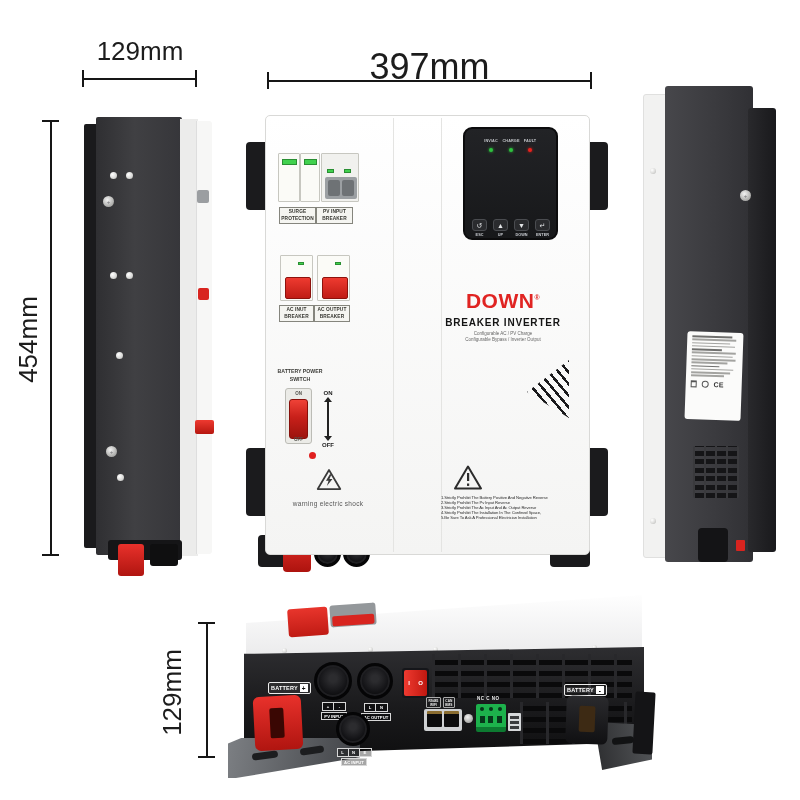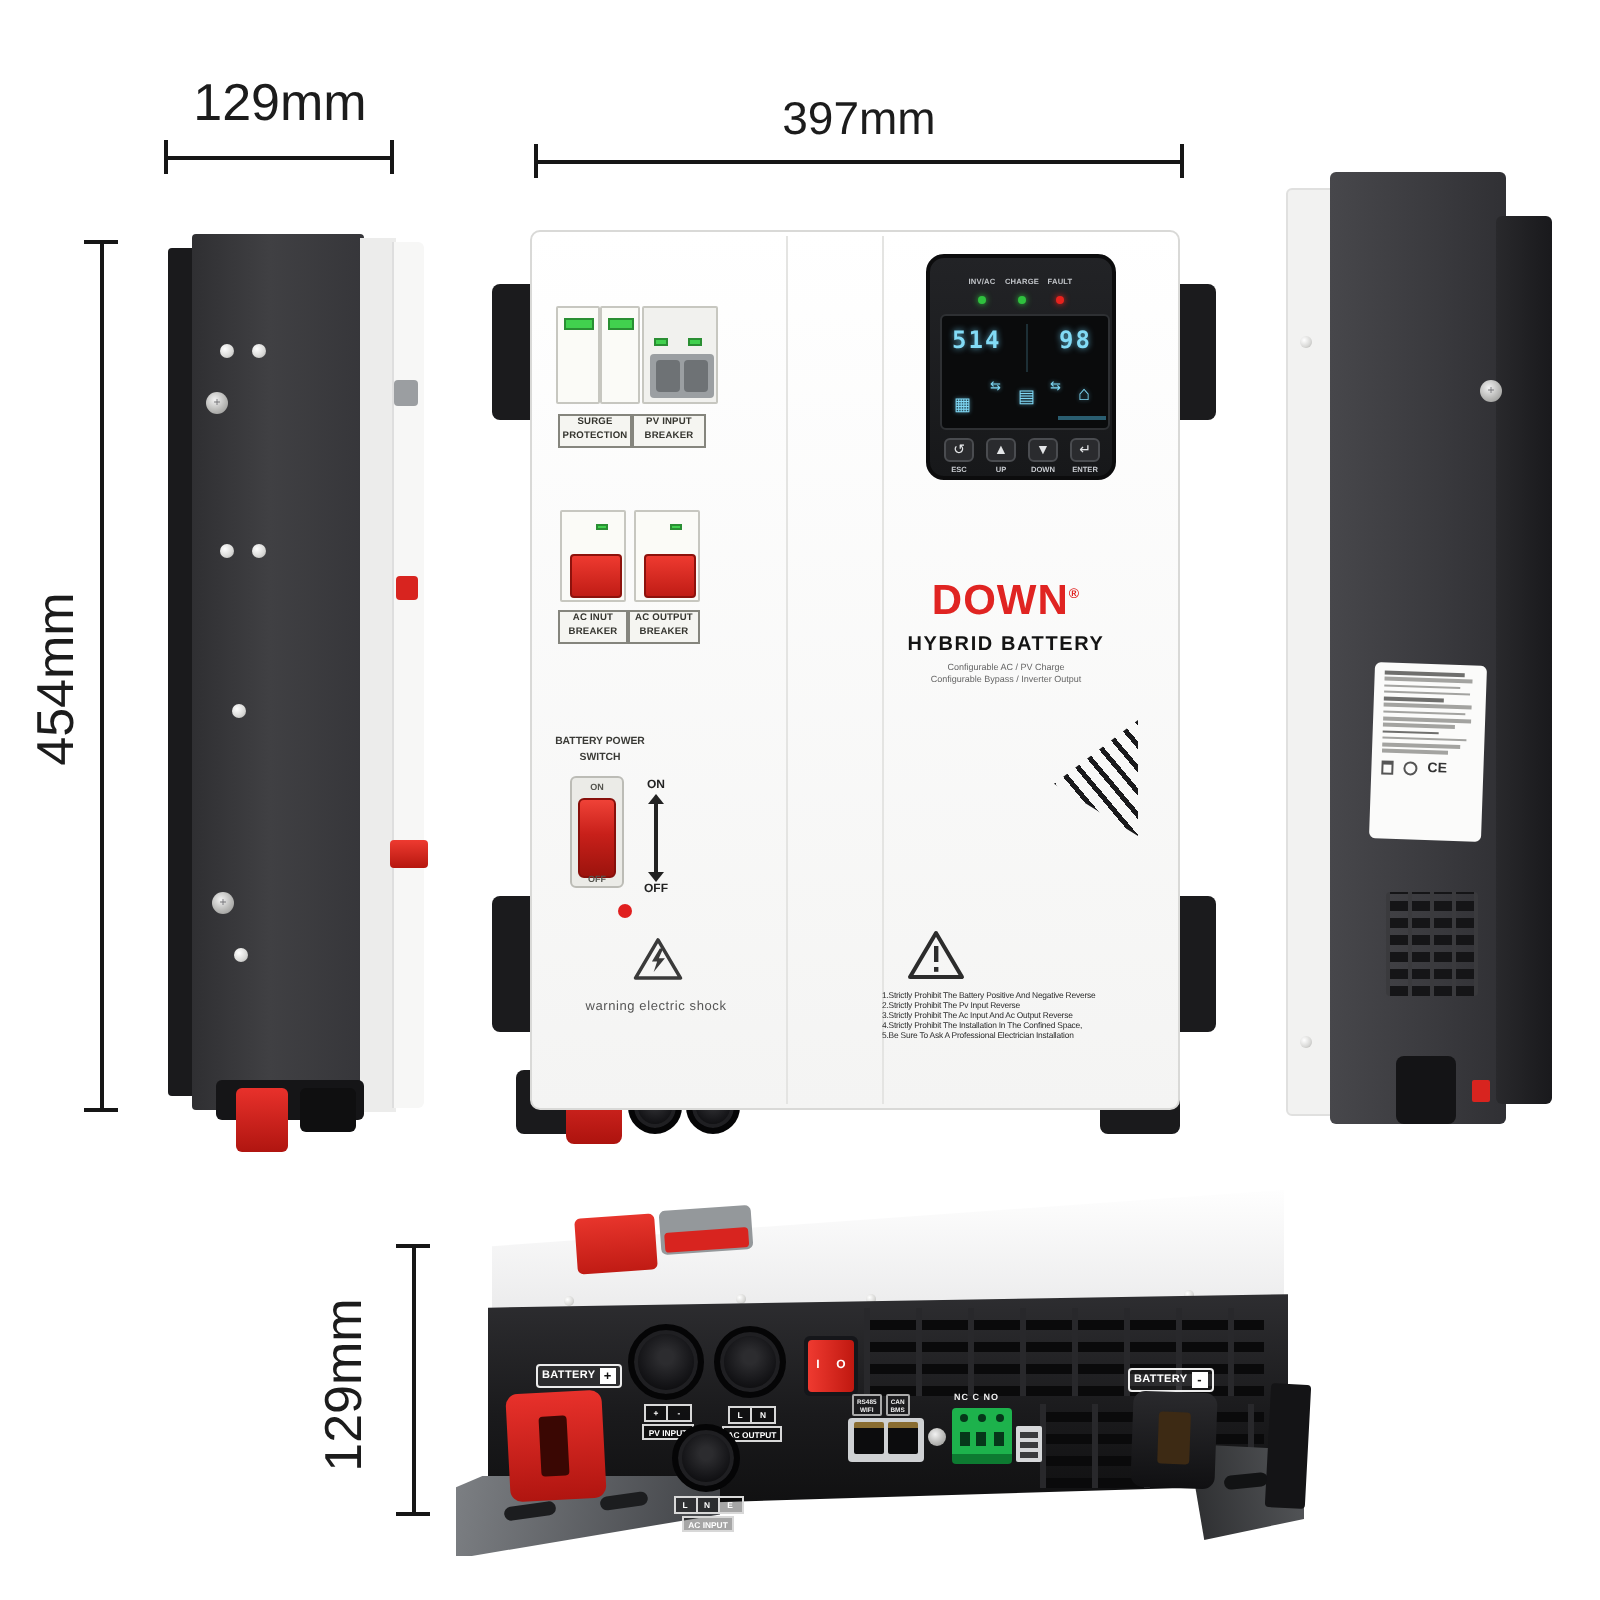--- a/index.html
+++ b/index.html
@@ -52,21 +52,21 @@
 </head>
 <body>
 
 <div class="canvas">
 
   <div class="a dimtxt" style="left:70px;top:36px;width:140px">129mm</div>
   <div class="a line" style="left:82px;top:78px;width:115px;height:2px"></div>
   <div class="a line" style="left:82px;top:70px;width:2px;height:17px"></div>
   <div class="a line" style="left:195px;top:70px;width:2px;height:17px"></div>
 
-  <div class="a dimtxt" style="left:267px;top:46px;width:325px;font-size:23px">397mm</div>
+  <div class="a dimtxt" style="left:267px;top:46px;width:325px;font-size:36px">397mm</div>
   <div class="a line" style="left:267px;top:80px;width:325px;height:2px"></div>
   <div class="a line" style="left:267px;top:72px;width:2px;height:17px"></div>
   <div class="a line" style="left:590px;top:72px;width:2px;height:17px"></div>
 
   <div class="a dimtxt" style="left:-17px;top:324px;width:90px;transform:rotate(-90deg)">454mm</div>
   <div class="a line" style="left:50px;top:120px;width:2px;height:436px"></div>
   <div class="a line" style="left:42px;top:120px;width:17px;height:2px"></div>
   <div class="a line" style="left:42px;top:554px;width:17px;height:2px"></div>
 
   <div class="a dimtxt" style="left:127px;top:677px;width:90px;transform:rotate(-90deg)">129mm</div>
@@ -176,50 +176,39 @@
     </div>
     <div class="a" style="left:28px;top:390px;width:120px;text-align:center;font-size:6.5px;color:#565656;letter-spacing:.3px">warning electric shock</div>
 
     <div class="a" style="left:223px;top:17px;width:95px;height:113px;background:linear-gradient(180deg,#222326,#17181a);border:2px solid #0c0c0d;border-radius:9px">
       <div class="a ledlbl" style="left:13px;top:10px;width:26px">INV/AC</div>
       <div class="a ledlbl" style="left:34px;top:10px;width:24px">CHARGE</div>
       <div class="a ledlbl" style="left:55px;top:10px;width:20px">FAULT</div>
       <div class="a" style="left:24px;top:19px;width:4px;height:4px;border-radius:50%;background:#2fc13e;box-shadow:0 0 3px #2fc13e"></div>
       <div class="a" style="left:44px;top:19px;width:4px;height:4px;border-radius:50%;background:#2fc13e;box-shadow:0 0 3px #2fc13e"></div>
       <div class="a" style="left:63px;top:19px;width:4px;height:4px;border-radius:50%;background:#e8221d;box-shadow:0 0 3px #e8221d"></div>
-      <div class="a" style="left:5px;top:28px;width:85px;height:58px;background:#0a0b0c;border:1px solid #2e3033;border-radius:3px">
-        <div class="a seg" style="left:5px;top:5px;font-size:12px">514</div>
-        <div class="a seg" style="right:8px;top:5px;font-size:12px">98</div>
-        <div class="a" style="left:42px;top:4px;width:1px;height:24px;background:#1d2f36"></div>
-        <div class="a lcdglyph" style="left:6px;top:40px;font-size:9px">▦</div>
-        <div class="a lcdglyph" style="left:24px;top:33px">⇆</div>
-        <div class="a lcdglyph" style="left:38px;top:36px;font-size:9px">▤</div>
-        <div class="a lcdglyph" style="left:54px;top:33px">⇆</div>
-        <div class="a lcdglyph" style="left:68px;top:35px;font-size:10px">⌂</div>
-        <div class="a" style="left:58px;bottom:4px;width:24px;height:2px;background:#2a5d70"></div>
-      </div>
       <div class="a" style="left:7px;top:90px;width:84px;display:flex;gap:6px">
         <div class="dspbtn">↺</div>
         <div class="dspbtn">▲</div>
         <div class="dspbtn">▼</div>
         <div class="dspbtn">↵</div>
       </div>
       <div class="a" style="left:4px;top:104px;width:90px;display:flex">
         <div class="btnlbl">ESC</div>
         <div class="btnlbl">UP</div>
         <div class="btnlbl">DOWN</div>
         <div class="btnlbl">ENTER</div>
       </div>
     </div>
 
     <div class="a" style="left:200px;top:180px;width:126px;text-align:center">
       <div style="font-size:21px;font-weight:800;color:#e02422;letter-spacing:.5px;line-height:1">
         <span>DOWN</span><sup style="font-size:7px">®</sup>
       </div>
-      <div style="margin-top:6px;font-size:10px;font-weight:800;color:#141414;letter-spacing:.8px">HYBRID BATTERY</div>
+      <div style="margin-top:6px;font-size:10px;font-weight:800;color:#141414;letter-spacing:.8px">BREAKER INVERTER</div>
       <div style="margin-top:3px;font-size:4.5px;color:#666;line-height:1.3">Configurable AC / PV Charge</div>
       <div style="font-size:4.5px;color:#666;line-height:1.3">Configurable Bypass / Inverter Output</div>
     </div>
 
     <div class="a" style="left:287px;top:250px;width:42px;height:58px;background:repeating-linear-gradient(50deg,#1a1a1c 0 2.5px,transparent 2.5px 7.5px);clip-path:polygon(0 55%,100% 0,100% 100%)"></div>
 
     <div class="a" style="left:213px;top:354px;width:30px;height:27px">
       <svg width="30" height="27" viewBox="0 0 30 27">
         <path d="M15 2.5 L28 24.5 L2 24.5 Z" fill="none" stroke="#2c2c2c" stroke-width="2" stroke-linejoin="round"></path>
         <rect x="14" y="9" width="2.2" height="8" fill="#2c2c2c"></rect>

